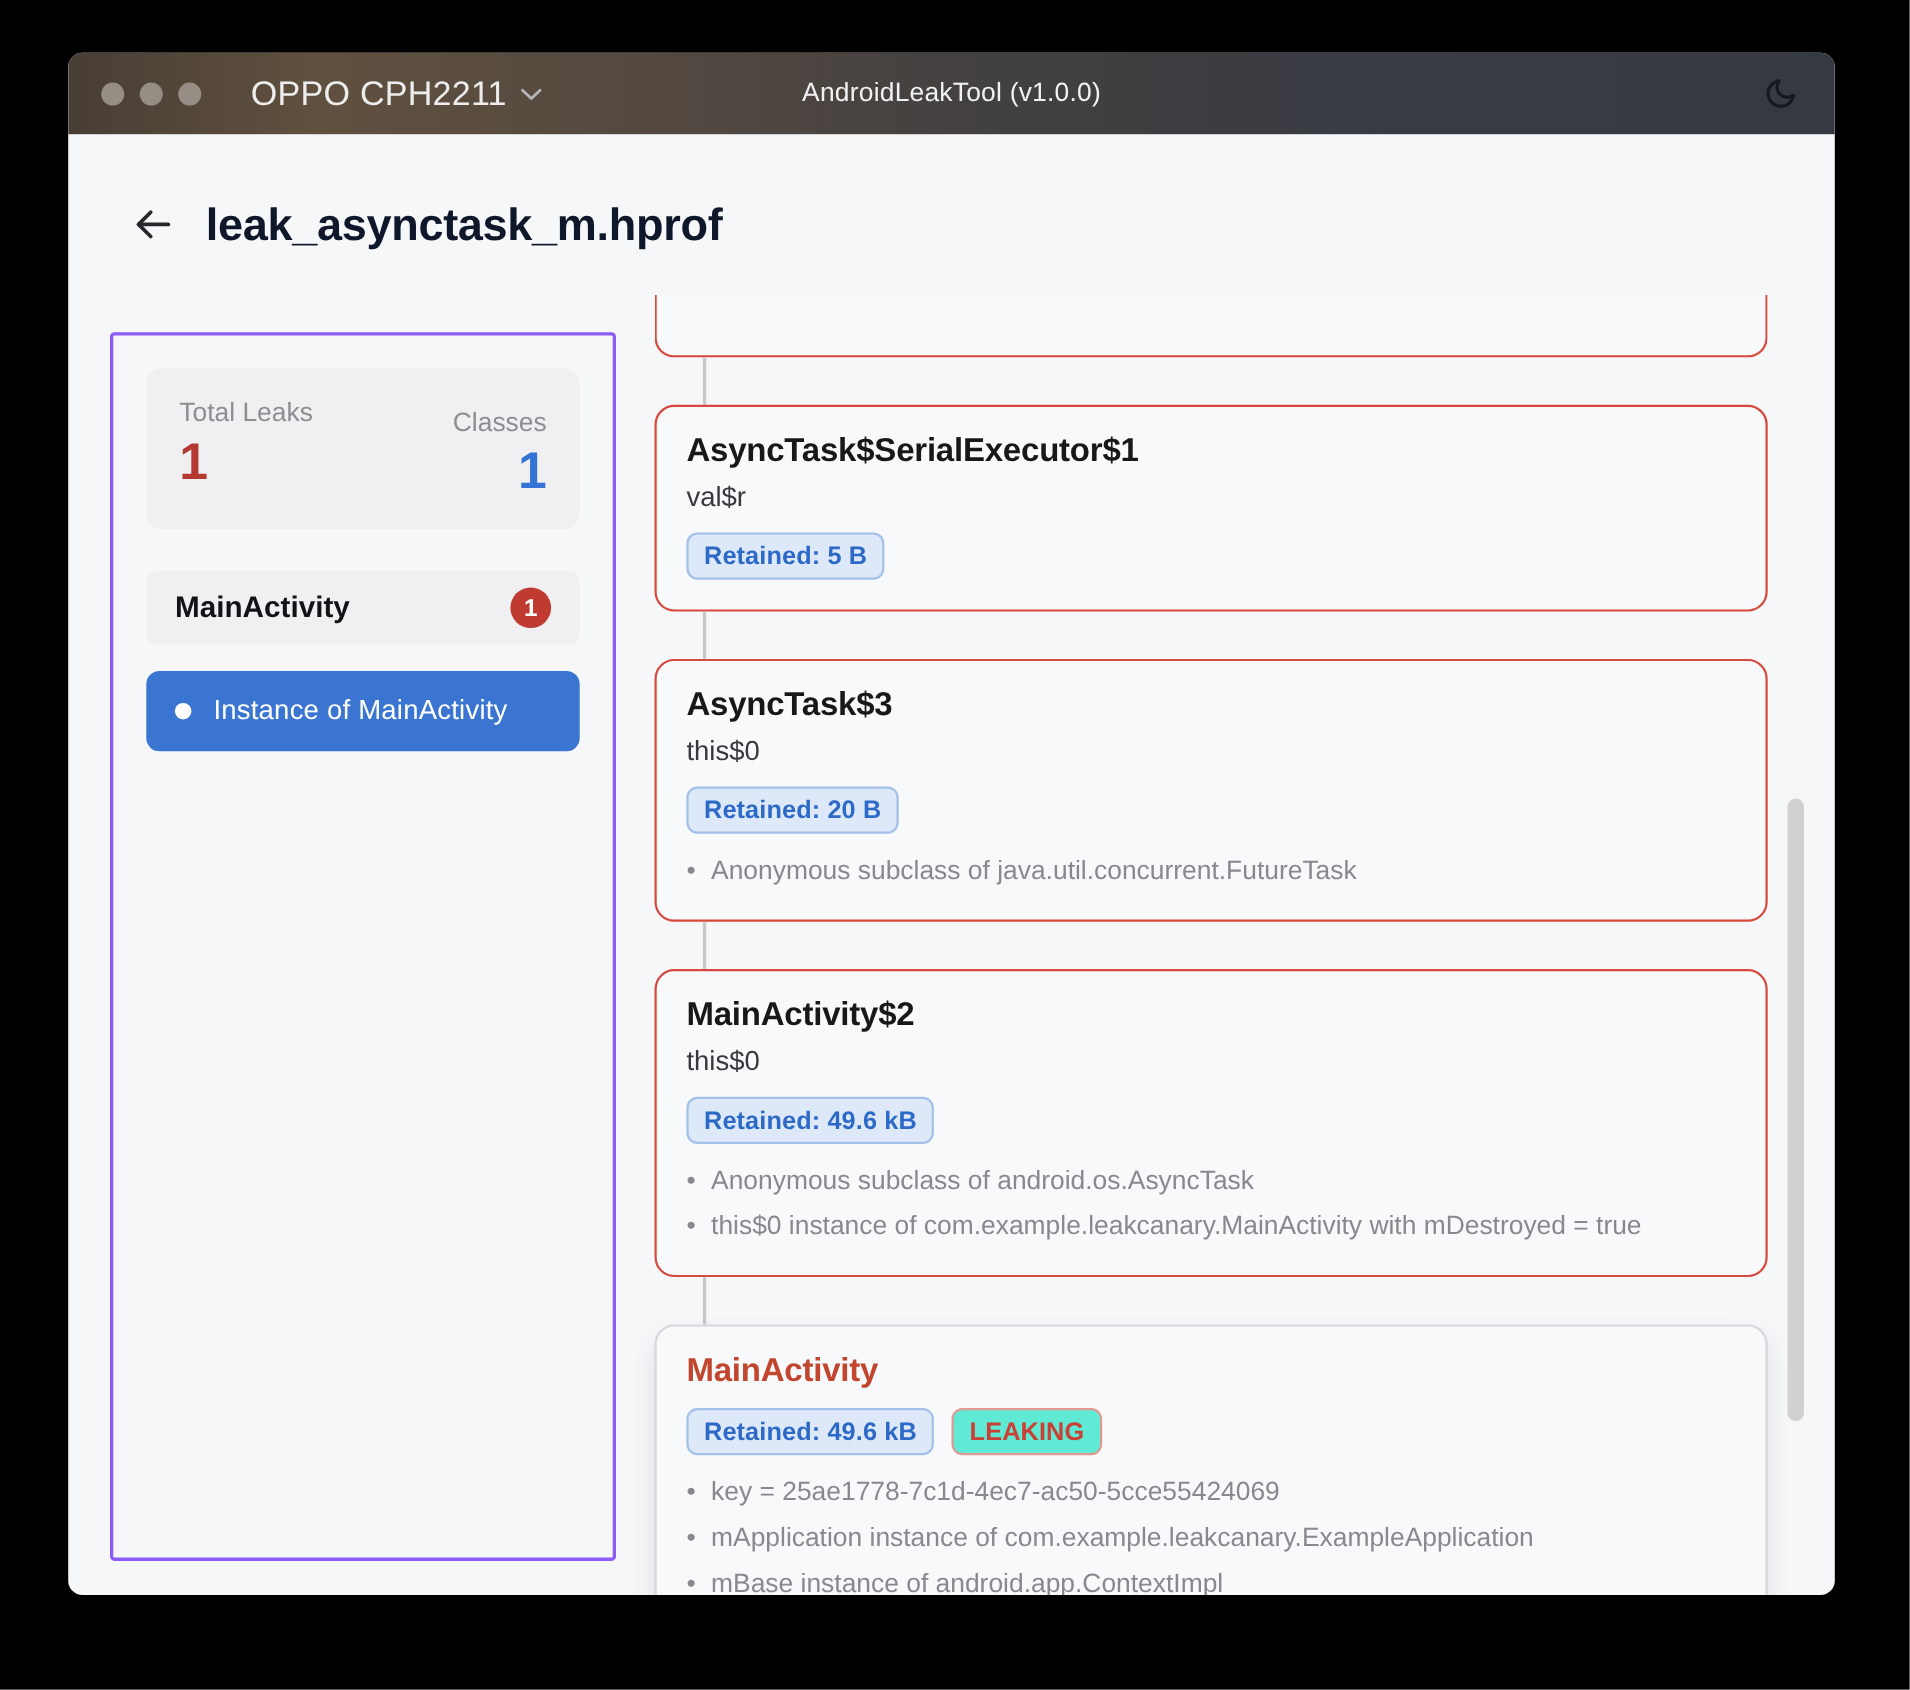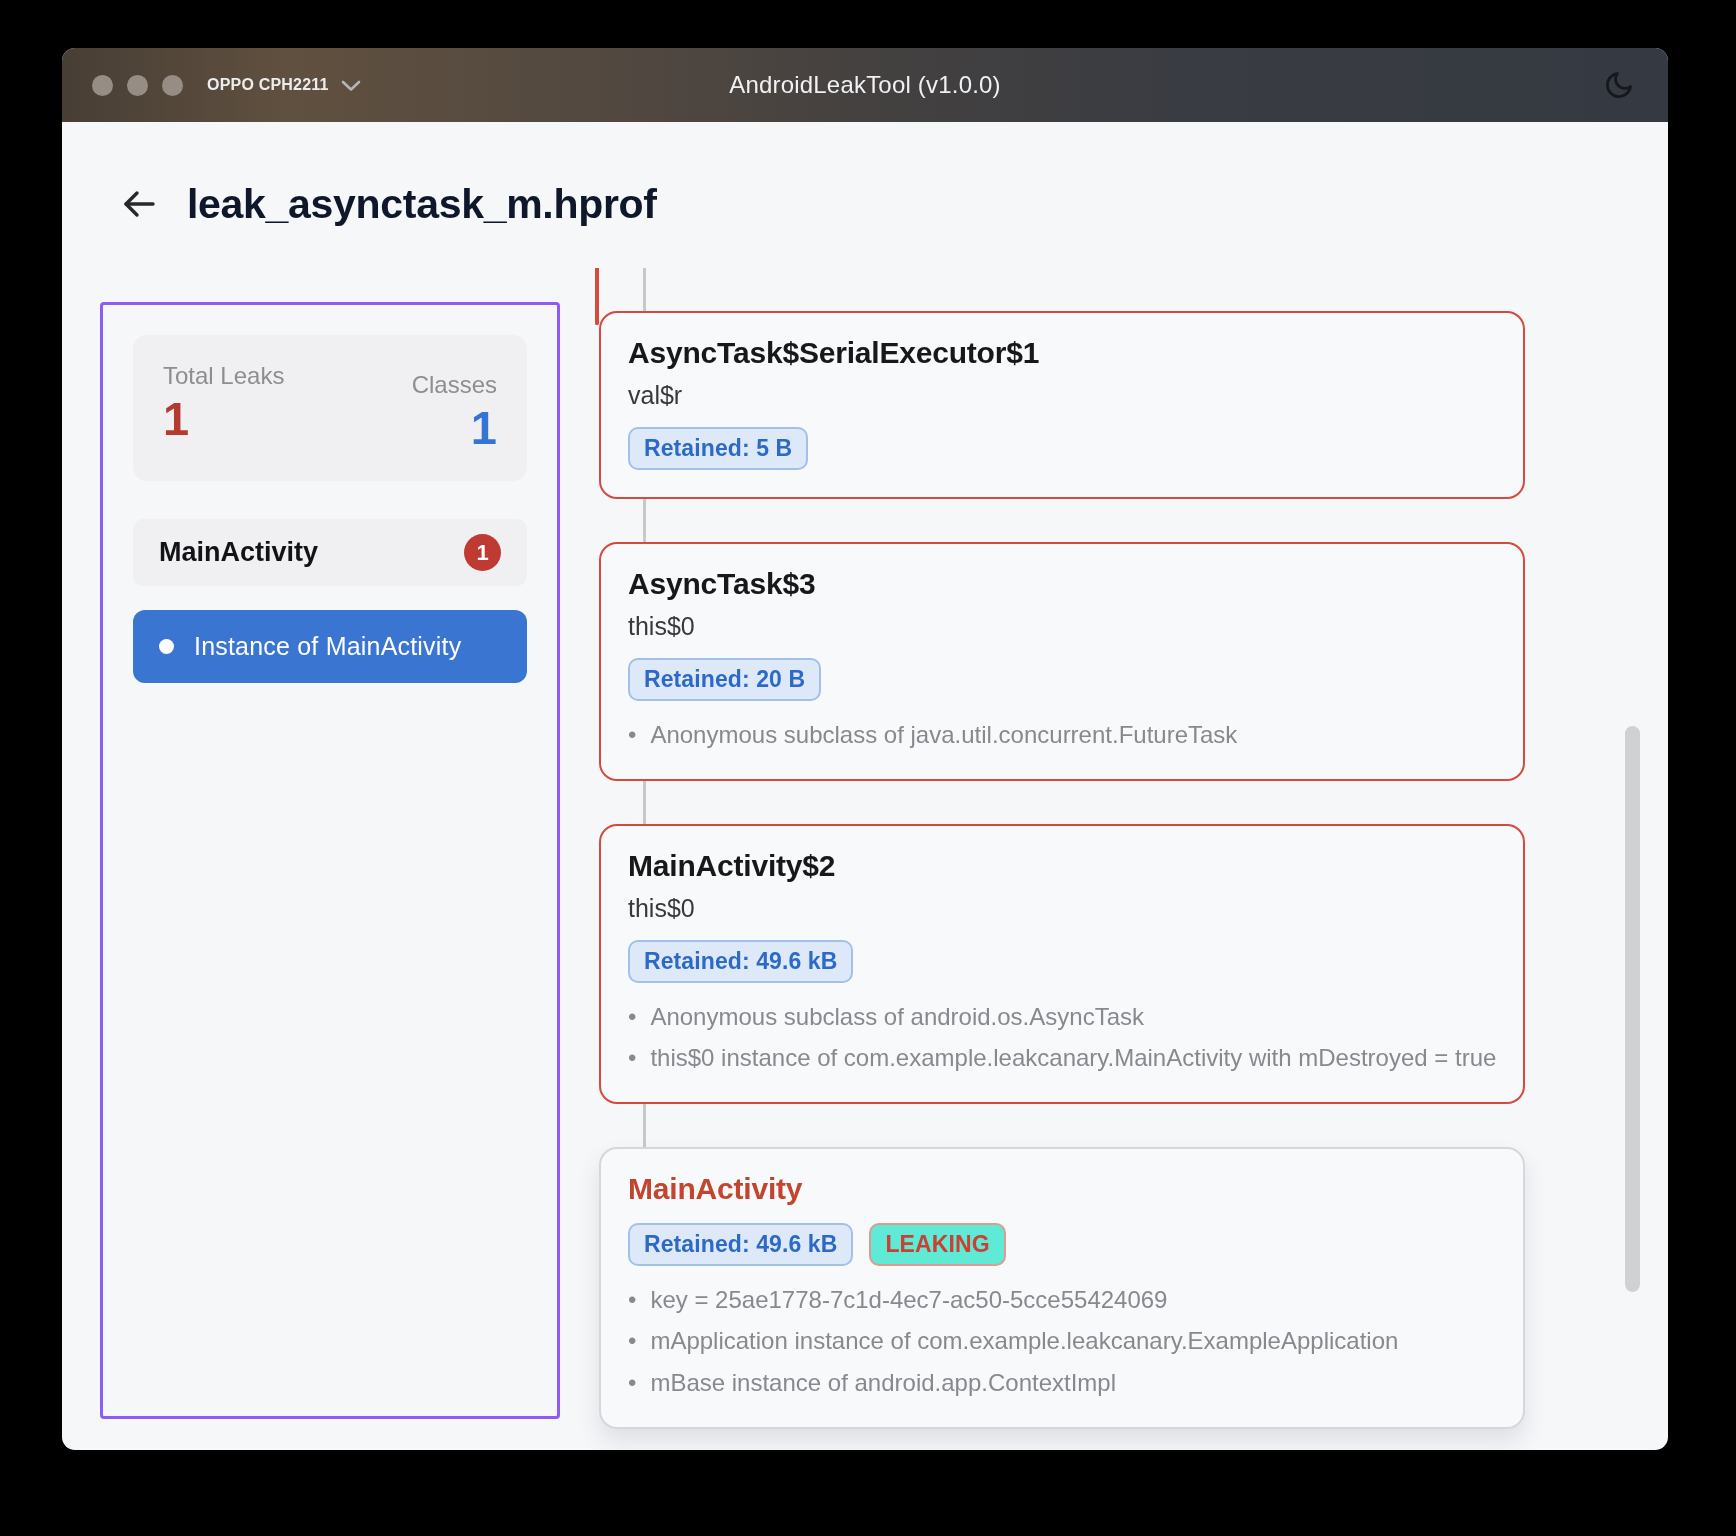--- a/index.html
+++ b/index.html
@@ -13,22 +13,22 @@
     position:absolute;left:62px;top:48px;width:1606px;height:1402px;
     background:#f6f7f9;border-radius:13px;overflow:hidden;
   }
   .titlebar{
     height:74px;display:flex;align-items:center;position:relative;
     background:linear-gradient(to right,#473e35 0%,#60503f 14%,#554a40 30%,#434040 52%,#393c42 70%,#353941 100%);
   }
   .traffic{display:flex;gap:14px;margin-left:30px;}
   .traffic span{width:21px;height:21px;border-radius:50%;background:#968d84;display:block;}
   .device{
-    display:flex;align-items:center;gap:12px;margin-left:24px;
-    color:#ededee;font-size:16px;font-weight:700;letter-spacing:.2px;cursor:default;
+    display:flex;align-items:center;gap:12px;margin-left:45px;
+    color:#ededee;font-size:31px;font-weight:400;letter-spacing:.2px;cursor:default;
   }
   .apptitle{
     position:absolute;left:0;right:0;text-align:center;
     color:#f0f1f3;font-size:24px;font-weight:500;letter-spacing:.2px;pointer-events:none;
   }
   .moonbtn{position:absolute;right:32px;top:20px;width:34px;height:34px;display:flex;align-items:center;justify-content:center;}
   
   .page-header{display:flex;align-items:center;gap:26px;margin:54px 0 0 55px;height:56px;}
   .back-btn{width:44px;height:44px;display:flex;align-items:center;justify-content:center;}
   .filename{font-size:41px;font-weight:600;color:#0f172a;letter-spacing:-.3px;}
@@ -56,21 +56,21 @@
     min-width:37px;height:37px;border-radius:19px;background:#bf3a31;color:#fff;
     font-size:22px;font-weight:700;display:flex;align-items:center;justify-content:center;
   }
   .selected-row{
     background:#3b75d2;border-radius:12px;padding:22px 26px;
     display:flex;align-items:center;gap:20px;cursor:pointer;
   }
   .selected-dot{width:15px;height:15px;border-radius:50%;background:#fff;flex:none;}
   .selected-label{color:#fff;font-size:25px;font-weight:500;letter-spacing:.2px;}
   
-  .trace{position:absolute;left:533px;top:220px;width:1012px;display:flex;flex-direction:row;}
+  .trace{position:absolute;left:533px;top:220px;width:1012px;display:flex;flex-direction:column;}
   .card{
     box-sizing:border-box;border:2.5px solid #d6493d;border-radius:18px;
     background:#f8f9fb;padding:23px 27px 27px;
   }
   .card.partial{height:57px;border-top:none;border-radius:0 0 18px 18px;padding:0;}
   .card.leaking{
     border:2px solid #d7d7db;
     box-shadow:0 12px 22px rgba(60,60,75,.12);
   }
   .connector{width:3px;height:43px;background:#c8c8cb;margin-left:44px;flex:none;}

